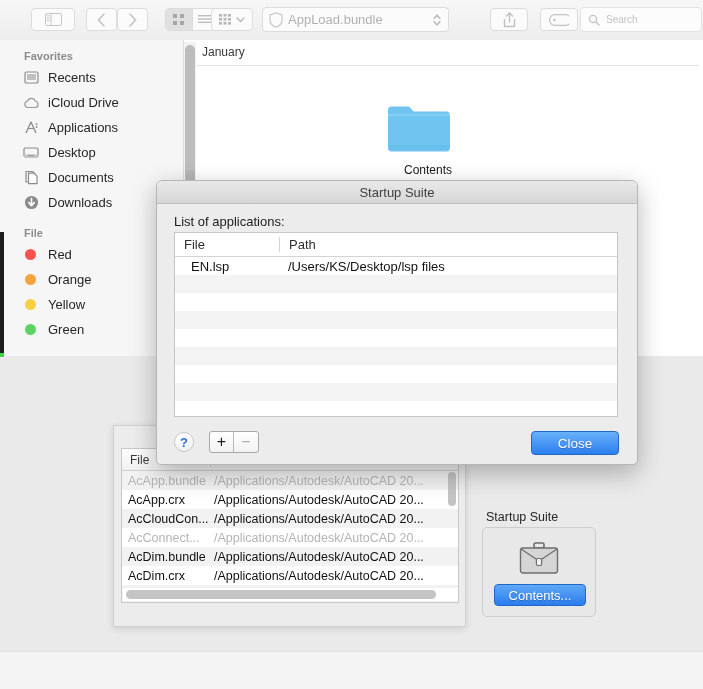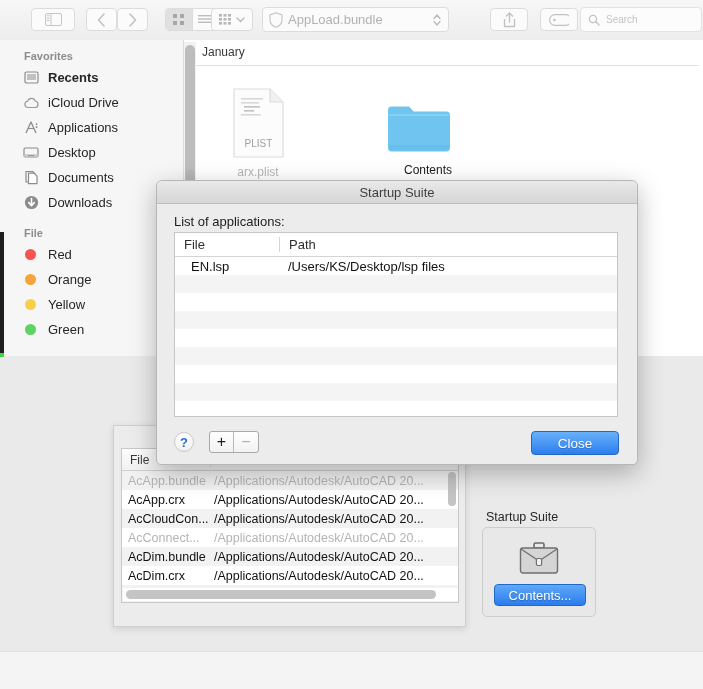--- a/index.html
+++ b/index.html
@@ -516,21 +516,21 @@
         <circle cx="5" cy="5" r="3.6" fill="none" stroke="#c3c3c3" stroke-width="1.3"></circle>
         <line x1="7.8" y1="7.8" x2="11" y2="11" stroke="#c3c3c3" stroke-width="1.4" stroke-linecap="round"></line>
       </svg>
       <span class="stext">Search</span>
     </div>
   </div>
 
   <div class="abs" id="finder-sidebar">
     <div class="sb-header" style="margin-top:10px;">Favorites</div>
 
-    <div class="sb-item" style="margin-top:3px;font-weight:bold;">
+    <div class="sb-item" style="margin-top:3px;">
       <span class="sb-icon">
         <svg width="15" height="15" viewBox="0 0 15 15">
           <rect x="1" y="2" width="13" height="11" rx="1.6" fill="none" stroke="#8b8b8b" stroke-width="1.2"></rect>
           <line x1="3" y1="5" x2="12" y2="5" stroke="#8b8b8b" stroke-width="1"></line>
           <line x1="3" y1="7" x2="12" y2="7" stroke="#8b8b8b" stroke-width="1"></line>
           <line x1="3" y1="9" x2="12" y2="9" stroke="#8b8b8b" stroke-width="1"></line>
         </svg>
       </span>
       <span>Recents</span>
     </div>
@@ -606,33 +606,20 @@
       <span class="tag-dot" style="background:#5ed264;"></span>
       <span>Green</span>
     </div>
   </div>
   <div class="abs" id="finder-sidebar-edge"></div>
 
   <div class="abs" id="finder-content">
     <div id="group-label">January</div>
     <div id="group-divider"></div>
 
-    <div class="file-item" style="left:26px; top:48px;">
-      <svg width="57" height="70" viewBox="0 0 57 70">
-        <path d="M4 1 H40 L53 14 V69 H4 Z" fill="#fcfcfc" stroke="#dcdcdc" stroke-width="1.2" stroke-linejoin="round"></path>
-        <path d="M40 1 V14 H53" fill="#f1f1f1" stroke="#dcdcdc" stroke-width="1.2" stroke-linejoin="round"></path>
-        <rect x="11" y="10" width="22" height="1.6" fill="#d8d8d8"></rect>
-        <rect x="11" y="14" width="18" height="1.6" fill="#d8d8d8"></rect>
-        <rect x="14" y="18" width="16" height="1.6" fill="#c2c2c2"></rect>
-        <rect x="14" y="22" width="10" height="1.6" fill="#c2c2c2"></rect>
-        <rect x="11" y="26" width="20" height="1.6" fill="#d8d8d8"></rect>
-        <text x="28.5" y="59" font-family="Liberation Sans, sans-serif" font-size="10" fill="#9e9e9e" text-anchor="middle">PLIST</text>
-      </svg>
-      <div class="file-label dim">arx.plist</div>
-    </div>
 
     <div class="file-item" style="left:172px; top:48px;text-align:right;">
       <svg width="66" height="56" viewBox="0 0 66 56" style="margin-top:12px;">
         <path d="M2 10 C2 8 3.4 6.6 5.4 6.6 H23 L27.6 11.6 H60.6 C62.6 11.6 64 13 64 15 V48 C64 50 62.6 51.4 60.6 51.4 H5.4 C3.4 51.4 2 50 2 48 Z" fill="#6fc4f0"></path>
         <path d="M2 14 H64 V16 H2 Z" fill="#86cff3"></path>
         <path d="M3 45.5 H63 V47.2 H3 Z" fill="#5cb5e4" opacity="0.55"></path>
         <path d="M3 48 H63 V49.6 H3 Z" fill="#5cb5e4" opacity="0.4"></path>
       </svg>
       <div class="file-label">Contents</div>
     </div>

